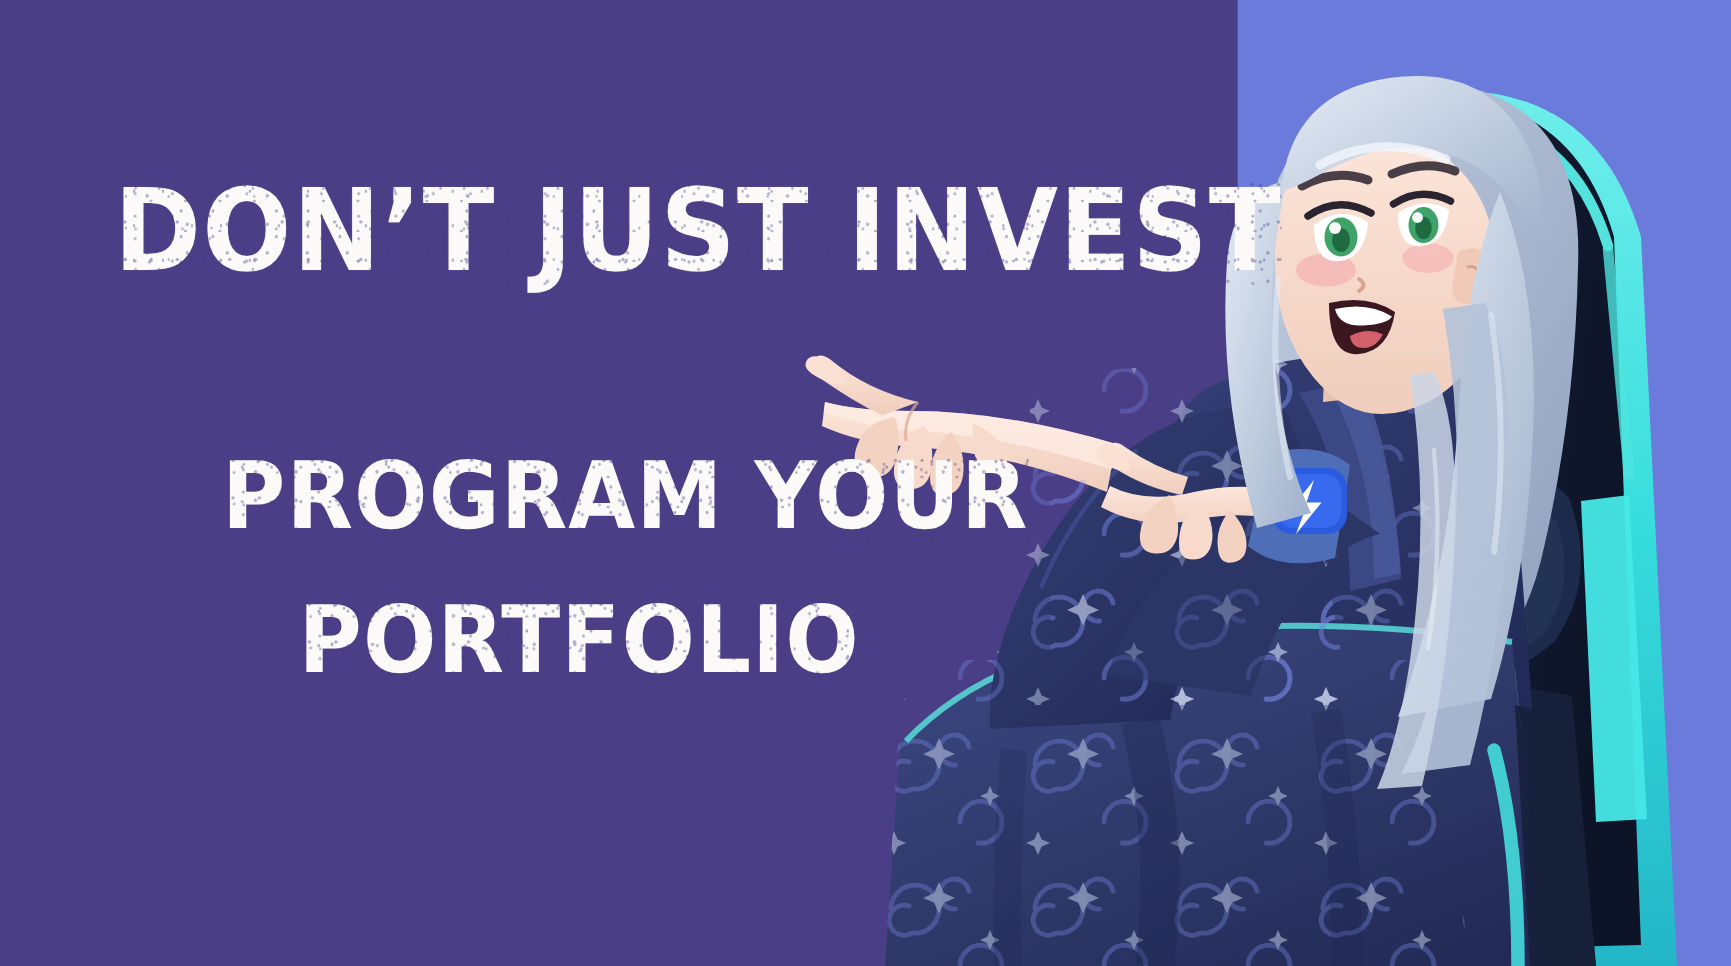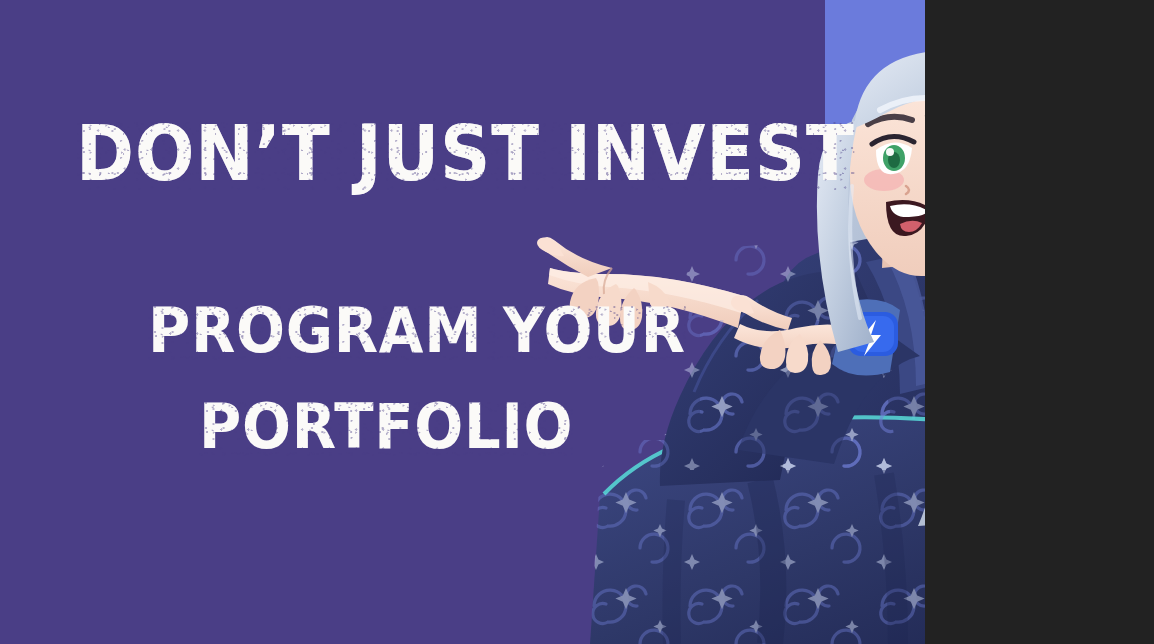--- a/index.html
+++ b/index.html
@@ -3,21 +3,21 @@
 <meta charset="utf-8">
 <title>Don't Just Invest</title>
 <style>
   html, body {
     margin: 0;
     padding: 0;
     background: #222;
   }
   #stage {
     position: relative;
-    width: 925px;
+    width: 1154px;
     height: 644px;
     overflow: hidden;
     font-family: "Liberation Sans", sans-serif;
     text-decoration: underline;
     -webkit-font-smoothing: antialiased;
   }
 
   
   .bg-left {
     position: absolute;

